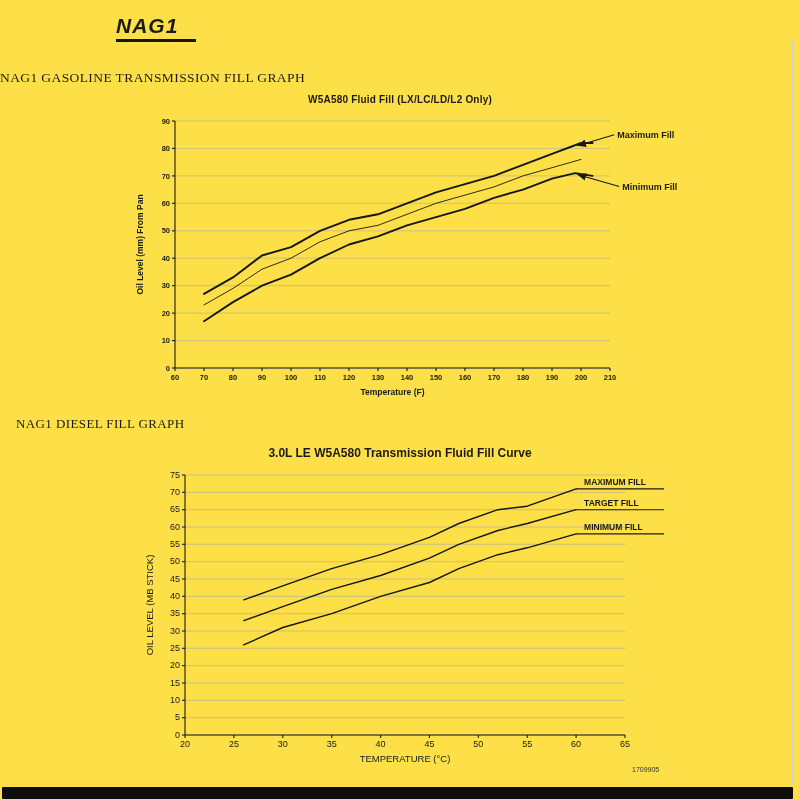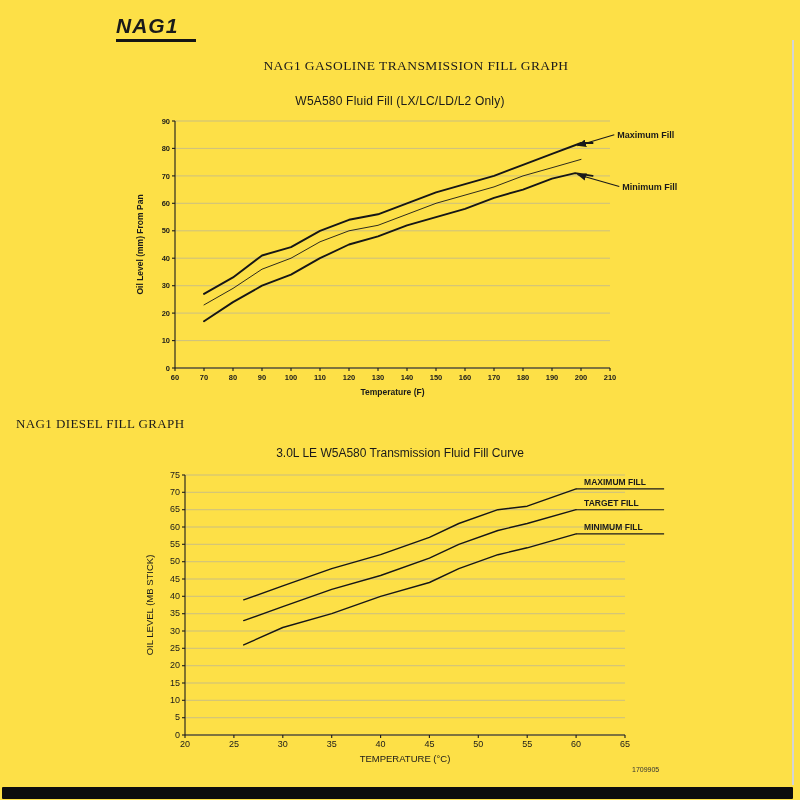--- a/index.html
+++ b/index.html
@@ -9,34 +9,34 @@
     background:#fde047; color:#1a1a1a; overflow:hidden;
     font-family:"Liberation Sans", sans-serif;
   }
   .hdr {
     position:absolute; left:116px; top:14px;
     font-family:"Liberation Sans", sans-serif;
     font-style:italic; font-weight:bold; font-size:21px; letter-spacing:1px;
     border-bottom:3px solid #151515; padding:0 18px 1px 0;
   }
   .c1title {
-    position:absolute; top:58px; left:0; width:100%; text-align:center;
-    font-family:"Liberation Serif", serif; font-size:13.5px; letter-spacing:.4px;padding-left:32px;
+    position:absolute; top:70px; left:0; width:100%; text-align:left;
+    font-family:"Liberation Serif", serif; font-size:13.5px; letter-spacing:.4px;
   }
   .c1sub {
     position:absolute; top:94px; left:0; width:100%; text-align:center;
-    font-size:12px; font-weight:normal; letter-spacing:.2px;
+    font-size:10px; font-weight:bold; letter-spacing:.2px;
   }
   .c2head {
     position:absolute; top:416px; left:16px; width:100%; text-align:left;
     font-family:"Liberation Serif", serif; font-size:13px; letter-spacing:.4px;
   }
   .c2title {
     position:absolute; top:446px; left:0; width:100%; text-align:center;
-    font-size:12px; font-weight:normal;
+    font-size:12px; font-weight:bold;
   }
   svg { position:absolute; }
   .c1 { left:130px; top:111px; }
   .c2 { left:140px; top:464px; }
   svg text { font-family:"Liberation Sans", sans-serif; fill:#1a1a1a; }
   .grid  { stroke:#a9a9a9; stroke-width:.6; }
   .axis  { stroke:#1a1a1a; stroke-width:1.1; }
   .curve { fill:none; stroke:#161616; stroke-linejoin:round; stroke-linecap:round; }
   .c1 .tick  { font-size:7.5px; font-weight:bold; }
   .c1 .axlab { font-size:8.5px; font-weight:bold; }

